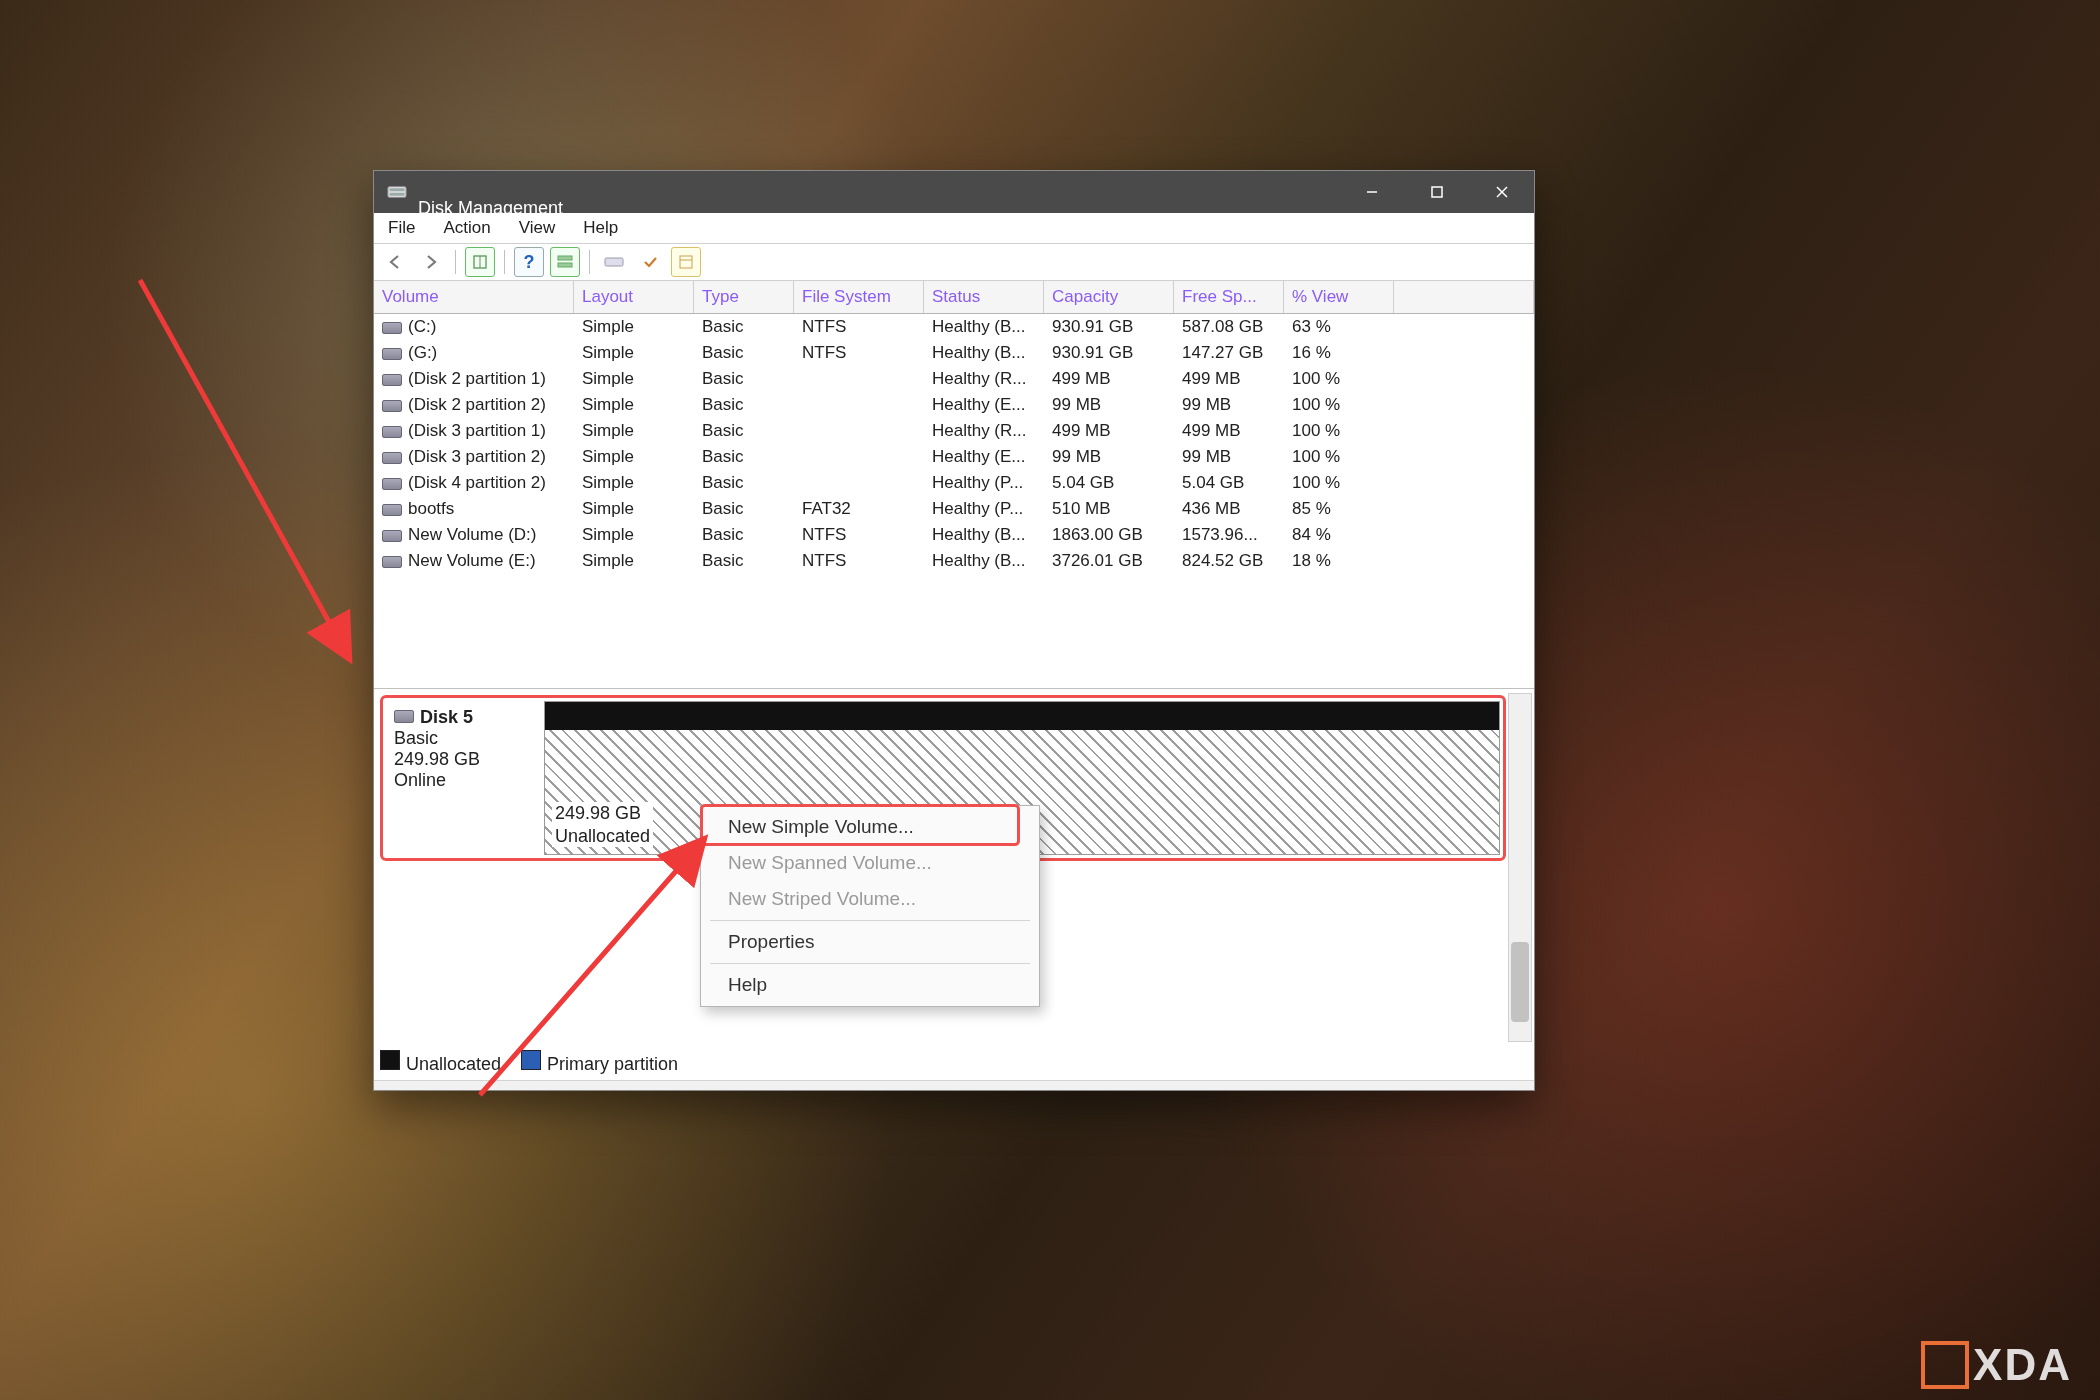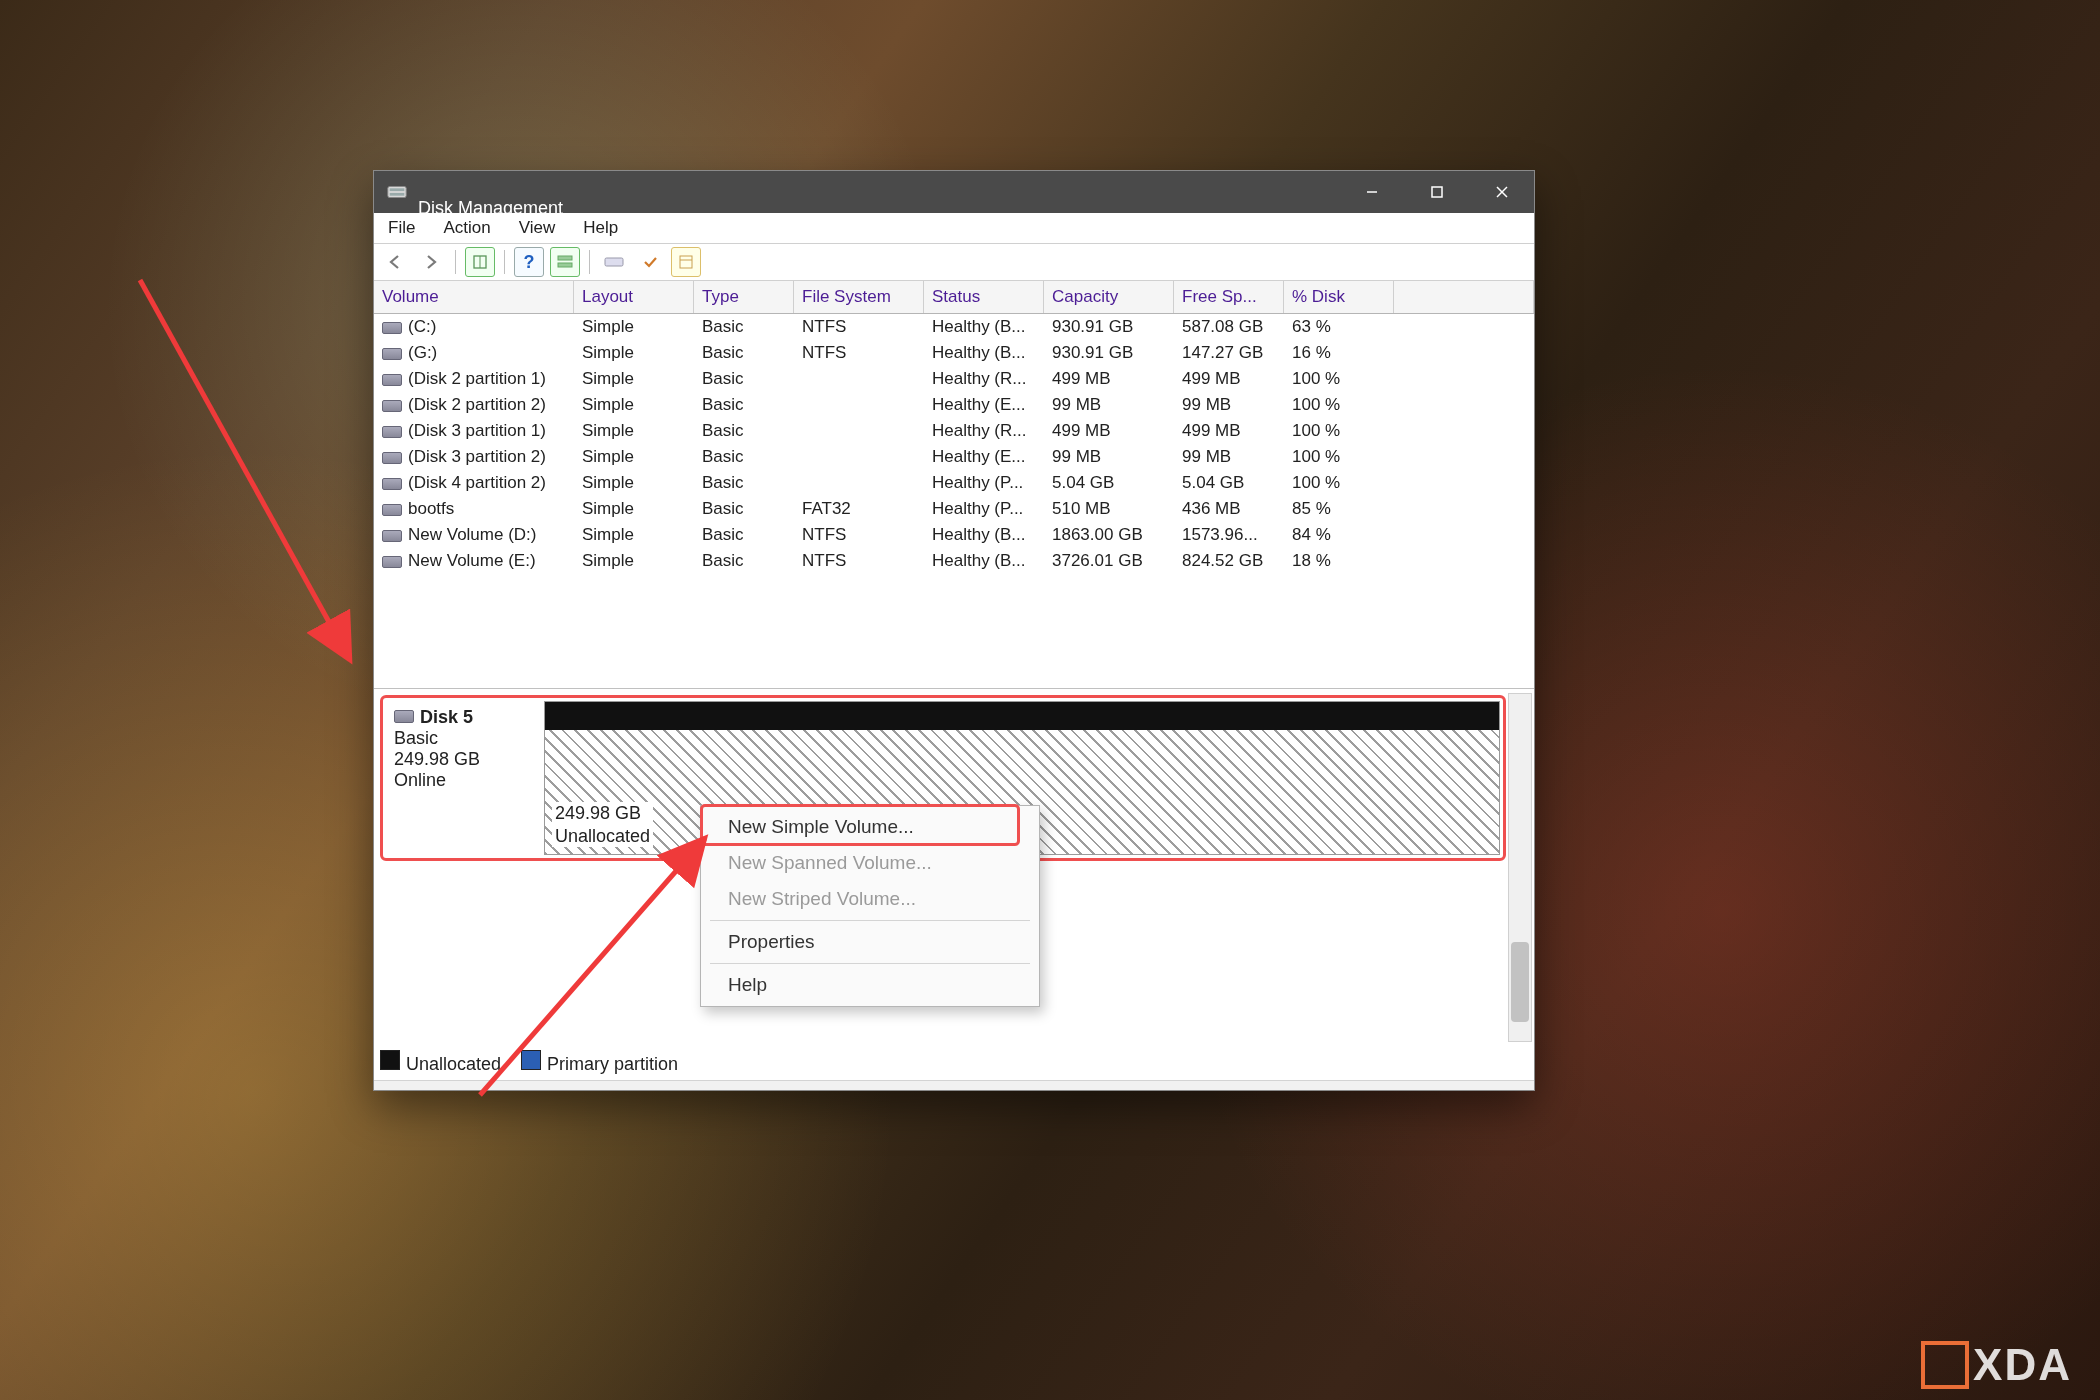--- a/index.html
+++ b/index.html
@@ -99,21 +99,21 @@
 .tool-box { border: 1px solid #9aa; background: #f6fbff; }
 .tool-box.green { background:#f2fff2; border-color:#6b6; }
 .tool-box.yellow { background:#ffffe8; border-color:#dcbf6a; }
 
 .vl-header {
   display: grid;
   grid-template-columns: 200px 120px 100px 130px 120px 130px 110px 110px 1fr;
   background: #f5f5f5;
   border-bottom: 1px solid #b5b5b5;
   font-size: 17px;
-  color: #4c1d95;
+  color: #8b5cf6;
 }
 .vl-header > div {
   padding: 6px 8px;
   border-right: 1px solid #cfcfcf;
   white-space: nowrap;
   overflow: hidden;
 }
 .vl-body {
   height: 374px;
   overflow: hidden;
@@ -393,21 +393,21 @@
     </div>
 
     <div class="vl-header">
       <div>Volume</div>
       <div>Layout</div>
       <div>Type</div>
       <div>File System</div>
       <div>Status</div>
       <div>Capacity</div>
       <div>Free Sp...</div>
-      <div>% Disk</div>
+      <div>% View</div>
       <div></div>
     </div>
 
     <div class="vl-body" id="vl-body">
         <div class="vl-row">
           <div><span class="vicon"></span>(C:)</div>
           <div>Simple</div>
           <div>Basic</div>
           <div>NTFS</div>
           <div>Healthy (B...</div>

